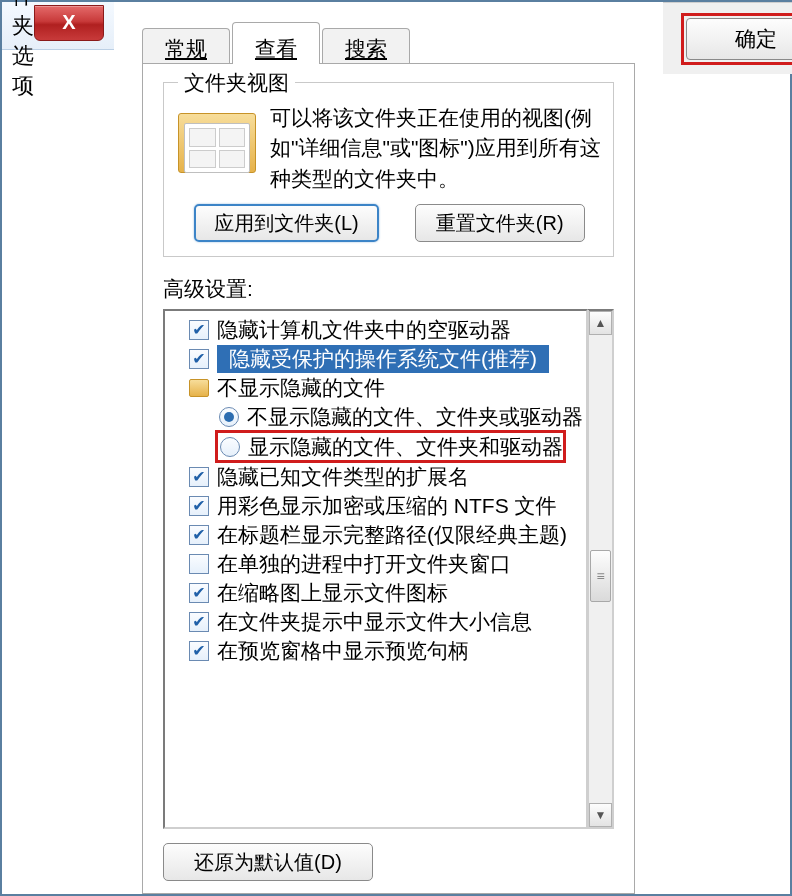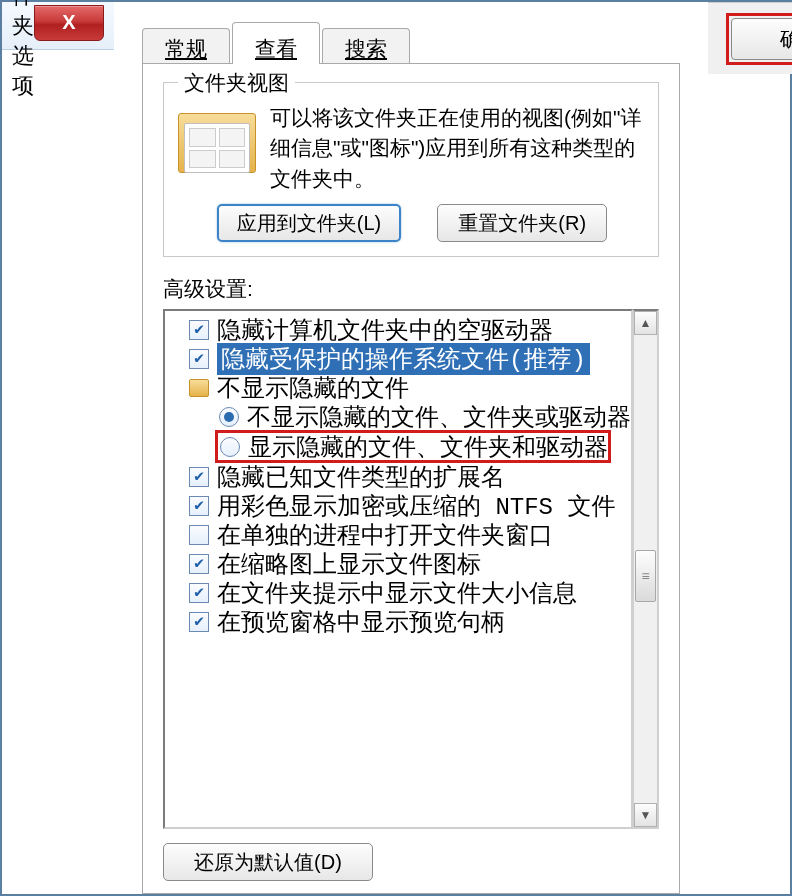--- a/index.html
+++ b/index.html
@@ -182,23 +182,22 @@
     border: 2px inset #cfcfcf;
     background: #fff;
     overflow: hidden;
     padding: 4px 0;
   }
   .tree-row {
     display: flex;
     align-items: center;
     height: 29px;
     padding-left: 24px;
-    font-size: 24px;
+    font-size: 21px;
     white-space: nowrap;
-    font-family: Liberation Mono, monospace;
   }
   .tree-row.level2 { padding-left: 54px; }
   .chk, .rad {
     width: 20px; height: 20px;
     border: 1px solid #6a8ab2;
     background: linear-gradient(#fafcff,#e6f0fb);
     margin-right: 8px;
     flex: none;
     display: inline-flex;
     align-items: center;
@@ -221,21 +220,21 @@
     width: 20px; height: 18px;
     background: linear-gradient(#f7dd9a,#e6b24a);
     border: 1px solid #c79328;
     border-radius: 2px;
     margin-right: 8px;
     flex: none;
   }
   .tree-row.selected .label {
     background: #2f6fb5;
     color: #fff;
-    padding: 0 4px;
+    padding: 0 12px;
   }
   .redbox {
     border: 3px solid #d01c1c;
   }
   .tree-row.redbox {
     border: 3px solid #d01c1c;
     margin: -1px 20px -1px 50px;
     padding-left: 2px;
     height: 33px;
     justify-content: flex-end;
@@ -374,20 +373,24 @@
           <div class="tree-row">
             <span class="chk checked"></span>
             <span class="label">隐藏已知文件类型的扩展名</span>
           </div>
 
           <div class="tree-row">
             <span class="chk checked"></span>
             <span class="label">用彩色显示加密或压缩的 NTFS 文件</span>
           </div>
 
+          <div class="tree-row">
+            <span class="chk checked"></span>
+            <span class="label">在标题栏显示完整路径(仅限经典主题)</span>
+          </div>
 
           <div class="tree-row">
             <span class="chk"></span>
             <span class="label">在单独的进程中打开文件夹窗口</span>
           </div>
 
           <div class="tree-row">
             <span class="chk checked"></span>
             <span class="label">在缩略图上显示文件图标</span>
           </div>

